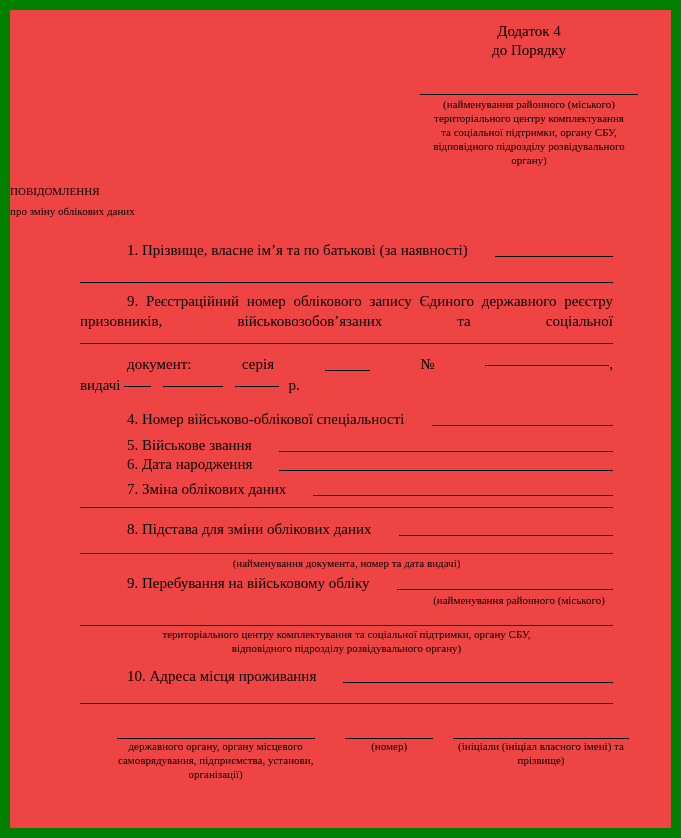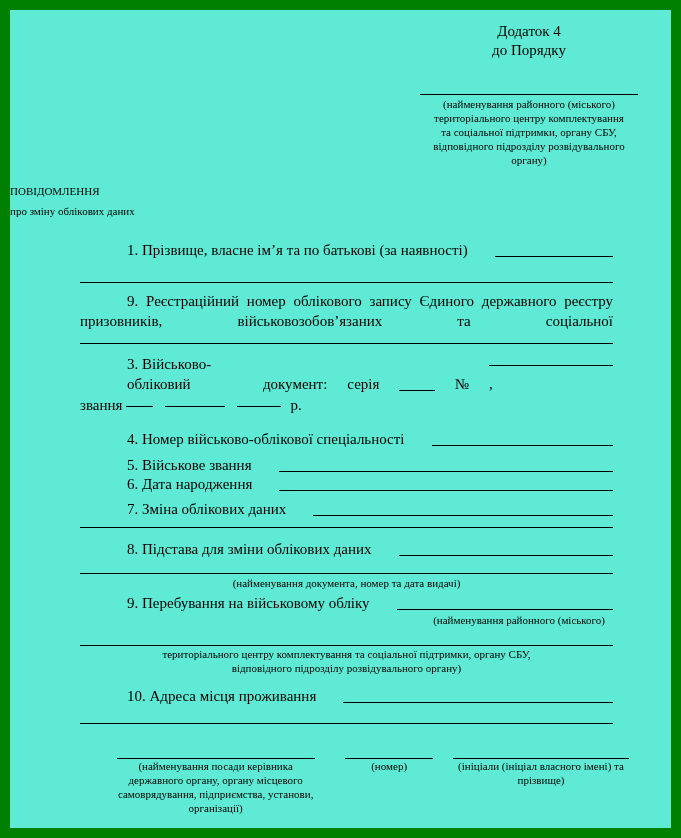--- a/index.html
+++ b/index.html
@@ -1,18 +1,18 @@
 <!DOCTYPE html>
 <html><head>
 <meta charset="utf-8">
 <style>
   html,body { margin:0; padding:0; background:#ffffff; }
   .page {
     width:681px; height:838px; box-sizing:border-box;
-    border:10px solid #008000; background:#5eead4;
+    border:10px solid #008000; background:#ef4444;
     font-family:"Liberation Serif", serif; color:#000;
     overflow:hidden; position:relative;
   }
   .annex { width:272px; margin:12px 6px 0 auto; text-align:center;
            font-size:15px; line-height:19px; }
   .recipient { width:272px; margin:34px 6px 0 auto; text-align:center;
                font-size:11px; line-height:15px; }
   .short-rule { width:218px; height:0; border-top:1px solid #000; margin:0 auto 2px auto; }
   .title-block { text-align:left; font-size:11px; line-height:20px; margin-top:14px; }
   .body { padding:0 58px 0 70px; font-size:15px; line-height:19px; }
@@ -66,29 +66,28 @@
     <div class="jl indent" style="margin-top:8px">9. Реєстраційний номер облікового запису Єдиного державного реєстру</div>
     <div class="justify-flex">
       <span>призовників,</span>
       <span>військовозобов’язаних</span>
       <span>та</span>
       <span>соціальної</span>
     </div>
     <div class="hr" style="margin-top:12px"></div>
 
     <div class="justify-flex indent" style="margin-top:10px">
-      <span>3. Військово-обліковий</span>
       <span>документ:</span>
       <span>серія</span>
       <span class="blank" style="width:45px"></span>
       <span>№</span>
       <span><span class="blank" style="width:124px"></span><span>,</span></span>
     </div>
     <div style="line-height:22px">
-      <span>звання</span>
+      <span>видачі</span>
       <span class="blank" style="width:27px"></span>
       <span class="blank" style="width:60px;margin-left:8px"></span>
       <span class="blank" style="width:44px;margin-left:8px"></span>
       <span style="margin-left:6px">р.</span>
     </div>
 
     <div class="row indent" style="margin-top:14px">
       <span class="lbl">4. Номер військово-облікової спеціальності</span>
       <span class="fill"></span>
     </div>
@@ -124,21 +123,20 @@
 
     <div class="row indent" style="margin-top:12px">
       <span class="lbl">10. Адреса місця проживання</span>
       <span class="fill"></span>
     </div>
     <div class="hr" style="margin-top:17px"></div>
 
     <div class="sig-row">
       <div class="sig-col" style="width:252px">
         <div class="sig-line" style="width:198px"></div>
-        <div class="cap">(найменування посади керівника</div>
         <div class="cap">державного органу, органу місцевого</div>
         <div class="cap">самоврядування, підприємства, установи,</div>
         <div class="cap">організації)</div>
       </div>
       <div class="sig-col" style="width:92px;margin-left:2px">
         <div class="sig-line" style="width:88px"></div>
         <div class="cap">(номер)</div>
       </div>
       <div class="sig-col" style="flex:1;margin-left:18px">
         <div class="sig-line" style="width:176px"></div>

